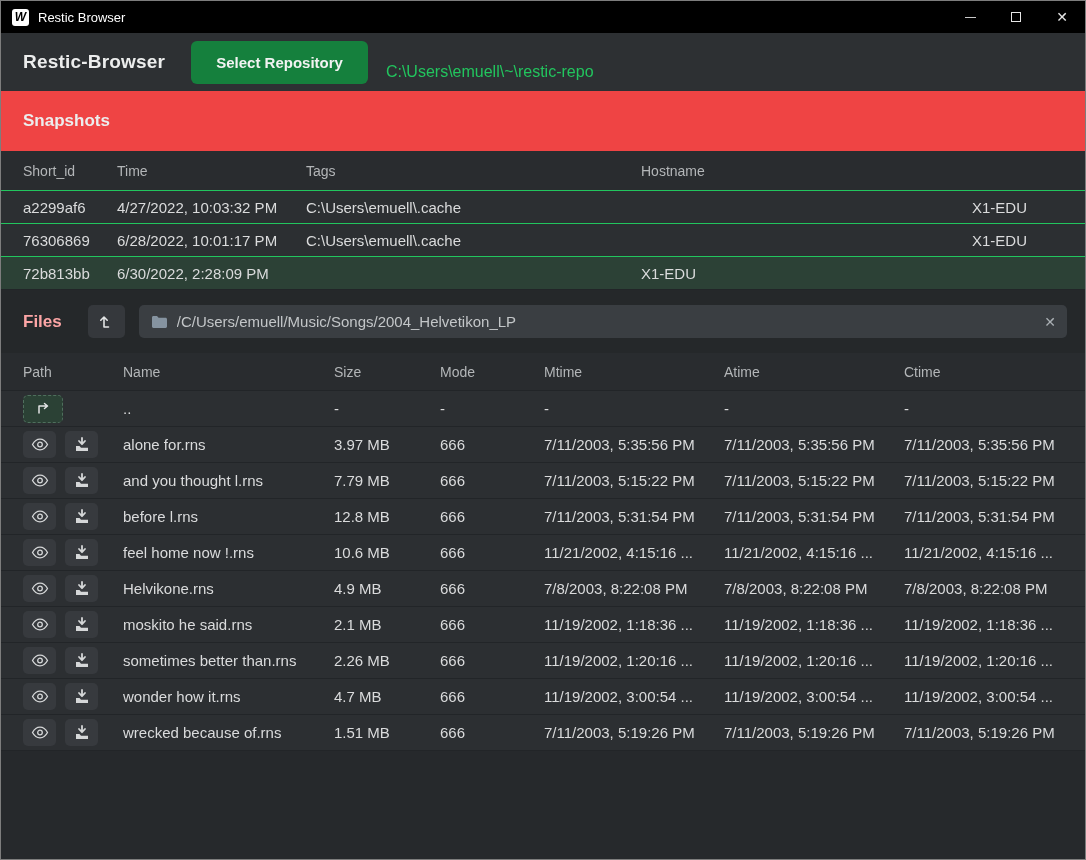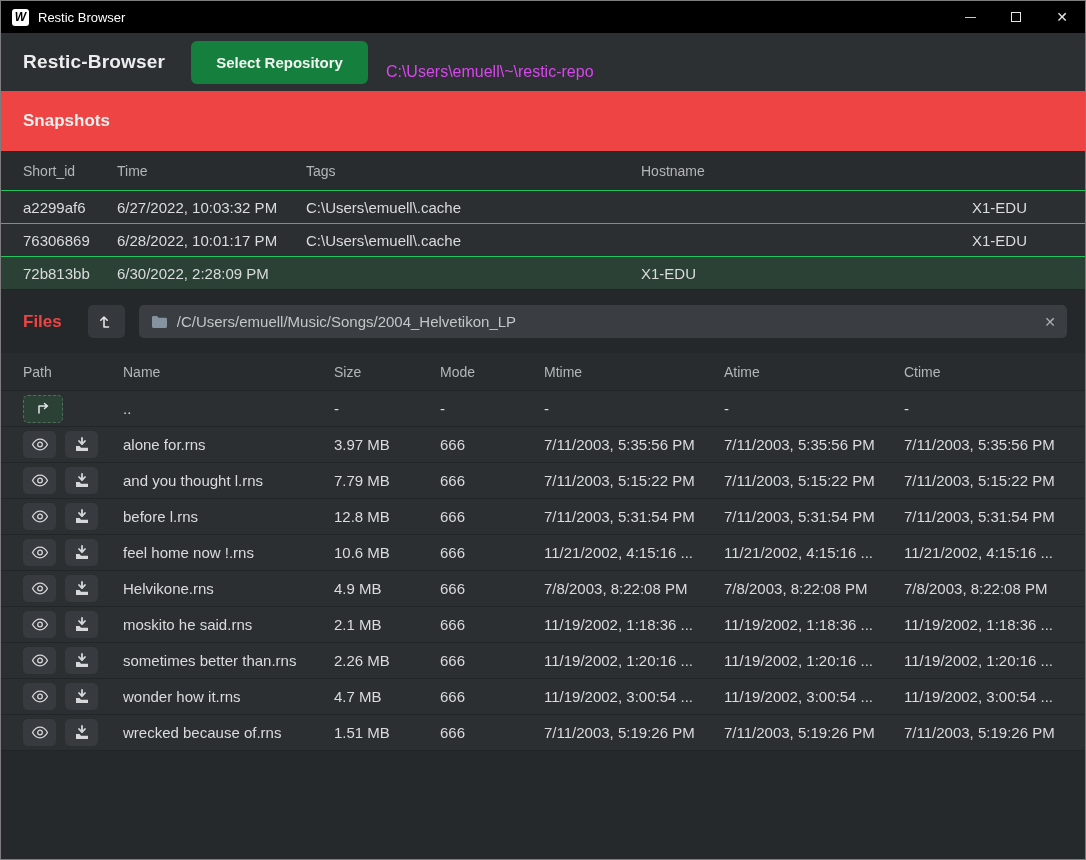--- a/index.html
+++ b/index.html
@@ -19,37 +19,37 @@
   .min-bar { width:11px; height:1px; background:#c9c9c9; }
   .max-box { width:10px; height:10px; border:1px solid #e6e6e6; }
   .close-glyph { color:#e6e6e6; font-size:14px; line-height:1; }
 
   
   .app-header { height:58px; background:#2d3033; display:flex; align-items:center; flex-shrink:0; }
   .app-title { margin-left:22px; font-size:19px; font-weight:800; color:#eceded; letter-spacing:.2px; }
   .select-repo-btn { margin-left:26px; background:#15803d; border:none; border-radius:6px;
                      padding:13px 25px; font-size:15px; font-weight:700; color:#f2f3f2;
                      font-family:inherit; cursor:pointer; }
-  .repo-path { margin-left:18px; font-size:16px; color:#d946ef;margin-top:20px; }
+  .repo-path { margin-left:18px; font-size:16px; color:#22c55e;margin-top:20px; }
 
   
   .section-heading-band { height:60px; display:flex; align-items:center; background:#ef4444; }
   .section-heading { margin-left:22px; font-size:17px; font-weight:700; color:#eceded; }
 
   
   .snap-header, .snap-row { display:grid; grid-template-columns:94px 189px 335px 331px 1fr;
                             padding:0 22px; align-items:center; }
   .snap-header { height:39px; background:#292c2f; font-size:14px; color:#b3b6b8; }
   .snap-row { height:33px; background:#2c2f32; border-top:1px solid #22c55e; font-size:15px; color:#dadbdc; cursor:pointer; }
   .snap-row.selected { background:#2c4136; }
   .snap-body { border-bottom:1px solid #222528; }
 
   
   .files-bar { height:63px; display:flex; align-items:center; background:#25282a; }
-  .files-label { margin-left:22px; font-size:17px; font-weight:700; color:#ef4444; }
+  .files-label { margin-left:22px; font-size:17px; font-weight:700; color:#fca5a5; }
   .up-btn { margin-left:26px; width:37px; height:33px; background:#35383c; border:none; border-radius:5px;
             display:flex; align-items:center; justify-content:center; cursor:pointer; }
   .path-bar { margin-left:14px; margin-right:18px; flex:1; height:33px; background:#3a3e42; border-radius:5px;
               display:flex; align-items:center; }
   .folder-icon { margin-left:12px; flex-shrink:0; }
   .path-text { margin-left:9px; font-size:15px; color:#c3c6c8; flex:1; white-space:nowrap; overflow:hidden; }
   .clear-btn { width:34px; height:33px; background:none; border:none; color:#aab0b4; font-size:14px;
                cursor:pointer; display:flex; align-items:center; justify-content:center; font-family:inherit; }
 
   
@@ -100,21 +100,21 @@
 
   <div class="snap-header">
     <div>Short_id</div>
     <div>Time</div>
     <div>Tags</div>
     <div>Hostname</div>
   </div>
   <div class="snap-body">
     <div class="snap-row">
       <div>a2299af6</div>
-      <div>6/27/2022, 10:03:32 PM</div>
+      <div>4/27/2022, 10:03:32 PM</div>
       <div>C:\Users\emuell\.cache</div>
       <div></div>
       <div>X1-EDU</div>
     </div>
     <div class="snap-row">
       <div>76306869</div>
       <div>6/28/2022, 10:01:17 PM</div>
       <div>C:\Users\emuell\.cache</div>
       <div></div>
       <div>X1-EDU</div>

